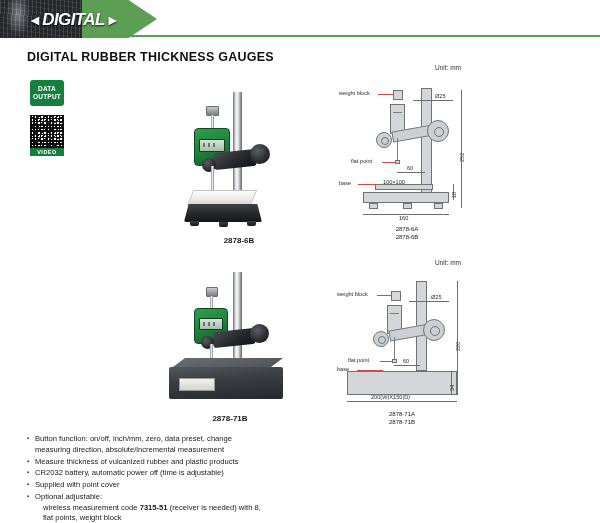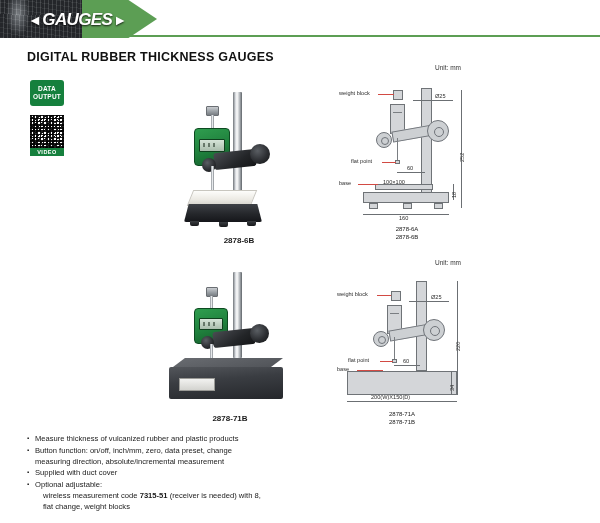--- a/index.html
+++ b/index.html
@@ -256,21 +256,21 @@
   .bold { font-weight: bold; text-align: right; }
 </style>
 </head>
 <body>
 
 <div class="header">
   <div class="header-photo"></div>
   <div class="header-chev"></div>
   <div class="header-logo">
     <span class="logo-arrow">◄</span>
-    <span>GAUGES</span>
+    <span>DIGITAL</span>
     <span class="logo-arrow">►</span>
   </div>
 </div>
 <div class="header-rule"></div>
 
 <div class="page-title">DIGITAL RUBBER THICKNESS GAUGES</div>
 
 <div class="badge-data">
   <span>DATA</span>
   <span>OUTPUT</span>
@@ -415,39 +415,43 @@
   <div class="dim-text" style="left:36px; top:139px;">200(W)X150(D)</div>
 
   <div class="model-cap" style="left:32px; top:155px; width:70px;">2878-71A</div>
   <div class="model-cap" style="left:32px; top:163px; width:70px;">2878-71B</div>
 </div>
 
 <div class="specs">
 
   <div class="spec-item">
     <span class="spec-bullet">▪</span>
-    <span class="spec-text">Measure thickness of vulcanized rubber and plastic products</span>
-  </div>
-
-  <div class="spec-item">
-    <span class="spec-bullet">▪</span>
     <span class="spec-text">
       <span>Button function: on/off, inch/mm, zero, data preset, change</span><br>
       <span>measuring direction, absolute/incremental measurement</span>
     </span>
   </div>
 
-
   <div class="spec-item">
     <span class="spec-bullet">▪</span>
-    <span class="spec-text">Supplied with duct cover</span>
+    <span class="spec-text">Measure thickness of vulcanized rubber and plastic products</span>
+  </div>
+
+  <div class="spec-item">
+    <span class="spec-bullet">▪</span>
+    <span class="spec-text">CR2032 battery, automatic power off (time is adjustable)</span>
+  </div>
+
+  <div class="spec-item">
+    <span class="spec-bullet">▪</span>
+    <span class="spec-text">Supplied with point cover</span>
   </div>
 
   <div class="spec-item">
     <span class="spec-bullet">▪</span>
     <span class="spec-text">
       <span>Optional adjustable:</span><br>
       <span class="spec-sub"><span>wireless measurement code </span><span class="bold">7315-51</span><span> (receiver is needed) with 8,</span></span><br>
-      <span class="spec-sub">flat change, weight blocks</span>
+      <span class="spec-sub">flat points, weight block</span>
     </span>
   </div>
 
 </div>
 
 </body></html>

